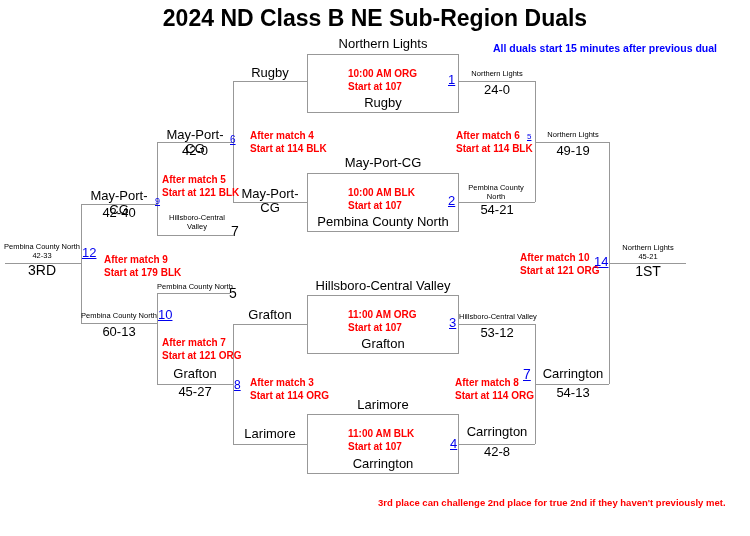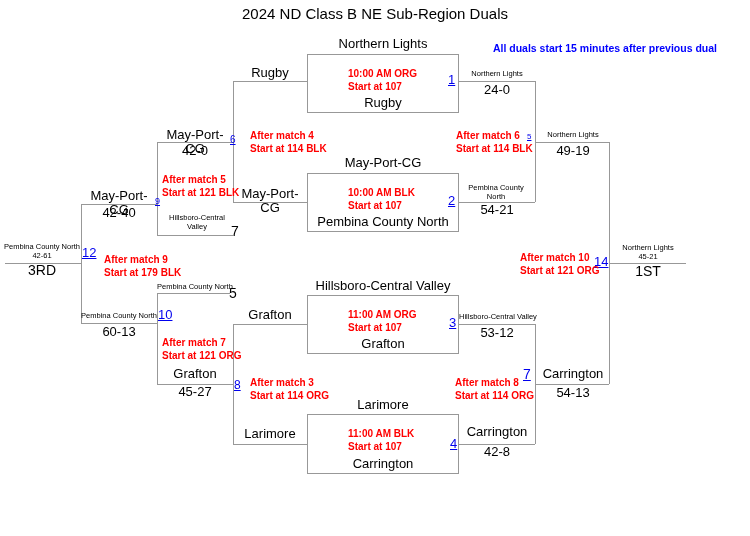--- a/index.html
+++ b/index.html
@@ -11,21 +11,21 @@
   .t-small{font-size:7.5px;line-height:8.5px;}
   .t-place{font-size:14px;line-height:15px;}
   .t-seed{font-size:14px;line-height:15px;}
   .nowrap{white-space:nowrap;}
   .red{color:#ff0000;font-weight:bold;font-size:10px;line-height:13px;}
   .blue-num{color:#0000ee;text-decoration:underline;cursor:pointer;}
   .mbox{position:absolute;width:150px;height:57px;border:1px solid #989898;background:#fff;}
   .mbox .time{position:absolute;left:40px;top:12px;}
   .mbox .start{position:absolute;left:40px;top:25px;}
   .mbox .bteam{position:absolute;left:0;width:100%;bottom:2px;text-align:center;}
-  .title{font-size:15px;font-weight:normal;}
+  .title{font-size:23px;font-weight:bold;}
   .note-blue{color:#0000ff;font-weight:bold;font-size:10.5px;text-align:right;}
   .note-red{color:#ff0000;font-weight:bold;font-size:9.5px;line-height:14px;}
   svg line{stroke:#989898;stroke-width:1;}
 </style>
 </head>
 <body>
 
 <div id="page">
 
   <svg class="abs" style="left:0;top:0;" width="750" height="536" shape-rendering="crispEdges">
@@ -55,20 +55,21 @@
     <line x1="157" y1="293" x2="230" y2="293"></line>
     <line x1="157" y1="293" x2="157" y2="384"></line>
     <line x1="81" y1="323" x2="157" y2="323"></line>
     <line x1="81" y1="204" x2="81" y2="323"></line>
     <line x1="5" y1="263" x2="81" y2="263"></line>
   </svg>
 
   <div class="abs title ctr" style="left:0;top:5;width:750px;top:5px;">2024 ND Class B NE Sub-Region Duals</div>
   <div class="abs note-blue" style="left:472px;top:42px;width:245px;">All duals start 15 minutes after previous dual</div>
   <div class="abs note-red" style="left:378px;top:496px;width:372px;">
+    <div>3rd place can challenge 2nd place for true 2nd if they haven't previously met.</div>
   </div>
 
   <div class="abs t-big ctr" style="left:307px;top:37px;width:152px;">Northern Lights</div>
   <div class="mbox" style="left:307px;top:54px;">
     <div class="red time">10:00 AM ORG</div>
     <div class="red start">Start at 107</div>
     <div class="t-big bteam">Rugby</div>
   </div>
   <div class="abs t-big blue-num" style="left:448px;top:73px;">1</div>
 
@@ -143,21 +144,21 @@
   <div class="abs blue-num" style="left:234px;top:378px;font-size:12px;">8</div>
   <div class="abs t-big ctr" style="left:157px;top:367px;width:76px;">Grafton</div>
   <div class="abs t-big ctr" style="left:157px;top:385px;width:76px;">45-27</div>
 
   <div class="abs t-big blue-num" style="left:158px;top:308px;">10</div>
   <div class="abs t-small ctr nowrap" style="left:81px;top:312px;width:76px;">Pembina County North</div>
   <div class="abs t-big ctr" style="left:81px;top:325px;width:76px;">60-13</div>
 
   <div class="abs t-big blue-num" style="left:82px;top:246px;">12</div>
   <div class="abs t-small ctr nowrap" style="left:3px;top:243px;width:78px;">Pembina County North</div>
-  <div class="abs t-small ctr" style="left:3px;top:252px;width:78px;">42-61</div>
+  <div class="abs t-small ctr" style="left:3px;top:252px;width:78px;">42-33</div>
   <div class="abs t-place ctr" style="left:3px;top:263px;width:78px;">3RD</div>
 
   <div class="abs red" style="left:250px;top:129px;">
     <div>After match 4</div>
     <div>Start at 114 BLK</div>
   </div>
   <div class="abs red" style="left:456px;top:129px;">
     <div>After match 6</div>
     <div>Start at 114 BLK</div>
   </div>

